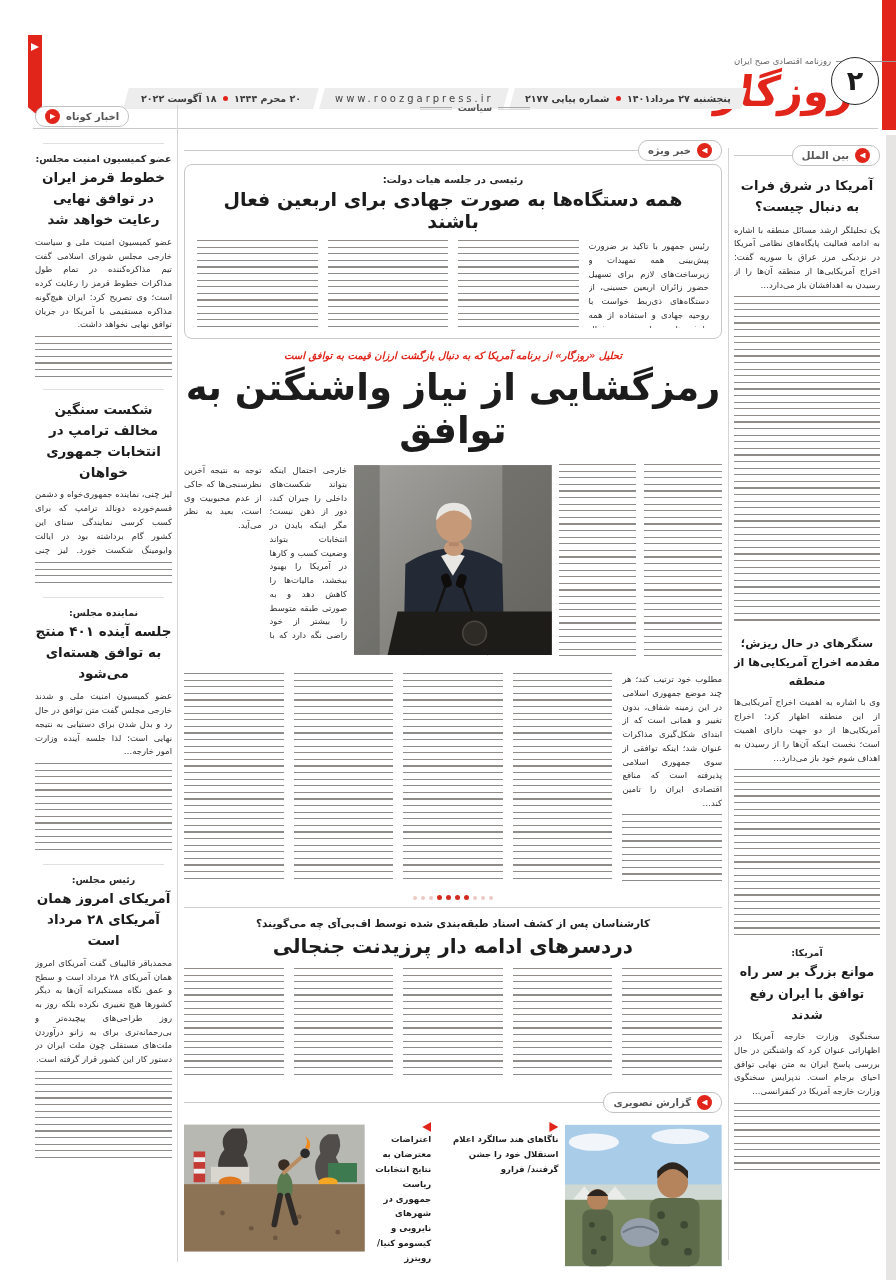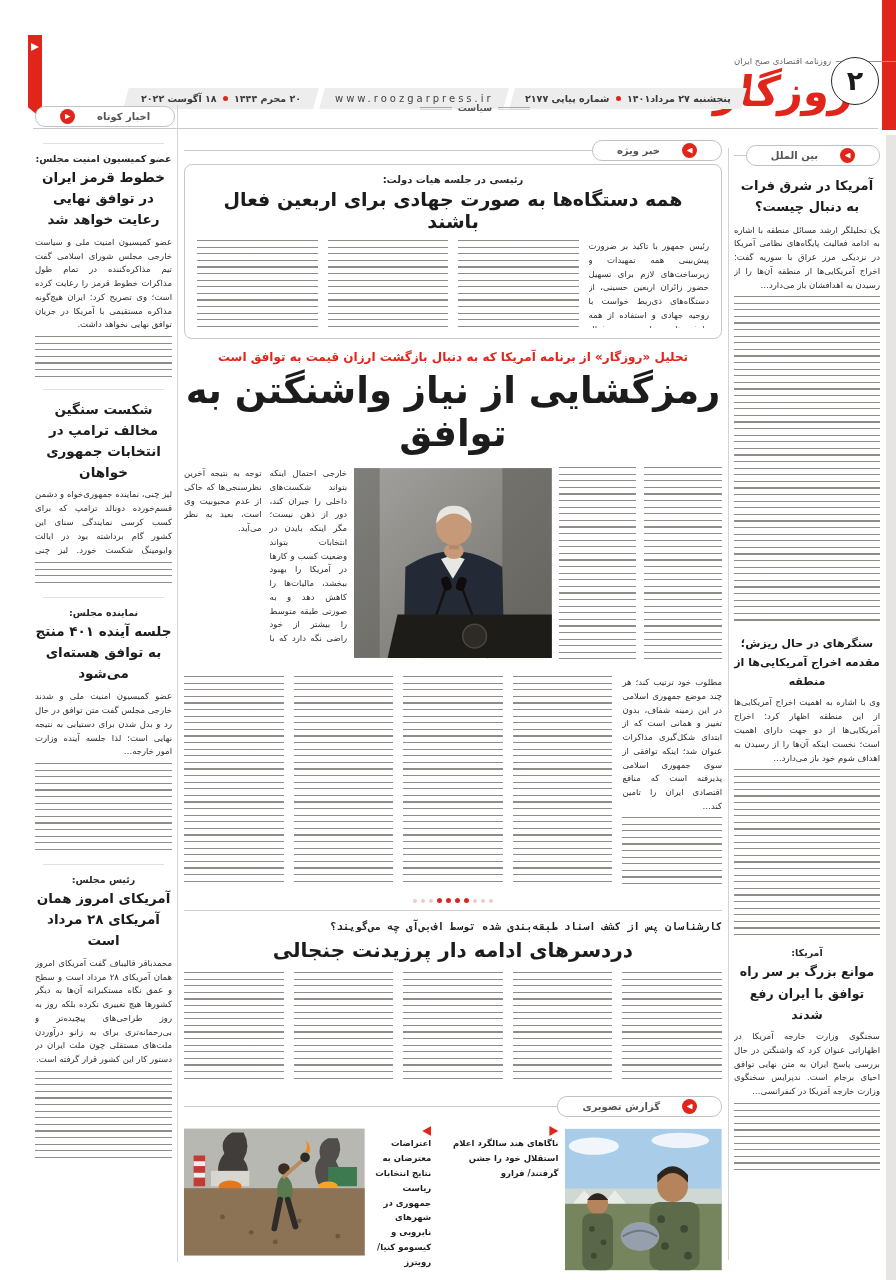--- a/index.html
+++ b/index.html
@@ -30,22 +30,22 @@
   .strip > * { transform:skewX(15deg); }
   .strip .rdot { width:5px; height:5px; border-radius:50%; background:var(--red); }
   .strip-issue { left:512px; width:232px; }
   .strip-web { left:322px; width:184px; font-weight:normal; letter-spacing:3px; font-size:10px; color:#444; direction:ltr; }
   .strip-cal { left:126px; width:190px; }
   .header-rule { left:33px; top:128px; width:845px; height:1px; background:var(--rule); }
   .ornament { left:420px; top:103px; width:110px; display:flex; align-items:center; gap:6px;
     font-size:9px; font-weight:bold; color:#555; }
   .ornament .ln { flex:1; border-top:1px solid #aaa; border-bottom:1px solid #ddd; height:3px; }
   
-  .tab { display:inline-flex; align-items:center; gap:22px; border:1px solid #c2c2c2; border-radius:10px;
-    background:#fff; padding:2px 24px; font-size:10px; font-weight:bold; color:#555; height:21px; }
+  .tab { display:inline-flex; align-items:center; gap:6px; border:1px solid #c2c2c2; border-radius:10px;
+    background:#fff; padding:2px 9px; font-size:10px; font-weight:bold; color:#555; height:21px; }
   .rdot-ic { width:15px; height:15px; min-width:15px; border-radius:50%; background:var(--red);
     display:flex; align-items:center; justify-content:center; }
   .rdot-ic i { width:6px; height:6px; background:#fff; display:block; }
   .tri-l { clip-path:polygon(100% 0,0 50%,100% 100%); }
   .tri-r { clip-path:polygon(0 0,100% 50%,0 100%); }
   .tabrow { display:flex; align-items:center; }
   .tabrow .ln { flex:1; border-top:1px solid var(--rule); }
   
   .vline { width:1px; background:#d4d4d4; }
   #leftcol { left:35px; top:134px; width:137px; }
@@ -58,31 +58,31 @@
   .fill { background:repeating-linear-gradient(to bottom,#5a5651 0px,#5a5651 1.2px,transparent 1.2px,transparent 6.6px); opacity:.68; }
   .lsep { border-top:1px solid #e0e0e0; margin:9px 8px; }
   .clip { overflow:hidden; }
   
   .box { border:1px solid #c7c7c7; border-radius:8px; padding:9px 12px 10px; margin-top:3px; }
   .box .k { font-size:10px; }
   .box .t { font-size:19px; font-weight:bold; text-align:center; margin:2px 0 8px; }
   .cols { display:flex; gap:10px; }
   .cols .c { flex:1; }
   
-  .an-kicker { color:var(--red); font-size:12px; font-weight:bold; text-align:center; margin-top:11px; }
+  .an-kicker { color:var(--red); font-size:10px; font-weight:bold; text-align:center; margin-top:11px;font-style:italic; }
   .an-title { font-size:37px; font-weight:bold; text-align:center; margin:5px 0 12px; letter-spacing:-1px; }
   .photo-row { display:flex; gap:7px; height:192px; }
   .photo-row .tblock { width:165px; display:flex; gap:8px; }
   .photo-row .tblock .c { flex:1; }
   .dots { display:flex; justify-content:center; align-items:center; gap:4px; margin:12px 0 7px; }
   .dots b { width:4px; height:4px; border-radius:50%; background:#eccac6; }
   .dots b.r { width:5px; height:5px; background:#d32b20; }
   .hr { border-top:1px solid #cfcfcf; }
   
-  .cv-kicker { font-size:10.5px; font-weight:bold; margin-top:9px; color:#222;font-family:Liberation Mono, monospace; }
+  .cv-kicker { font-size:10.5px; font-weight:bold; text-align:center; margin-top:9px; color:#222; }
   .cv-title { font-size:20px; font-weight:bold; text-align:center; margin:5px 0 10px; }
   
   .strip-photos { display:flex; gap:7px; margin-top:9px; align-items:flex-start; }
   .cap { font-size:8.5px; font-weight:bold; line-height:1.75; color:#1e1e1e; display:flex; flex-direction:column; gap:0; }
   .mk { width:9px; height:10px; background:var(--red); }
   
   .it { font-size:13px; font-weight:bold; text-align:center; line-height:1.6; margin:10px 0 6px; }
   .is { font-size:11px; font-weight:bold; text-align:center; line-height:1.7; margin:9px 0 5px; }
   svg { display:block; }
 </style>

